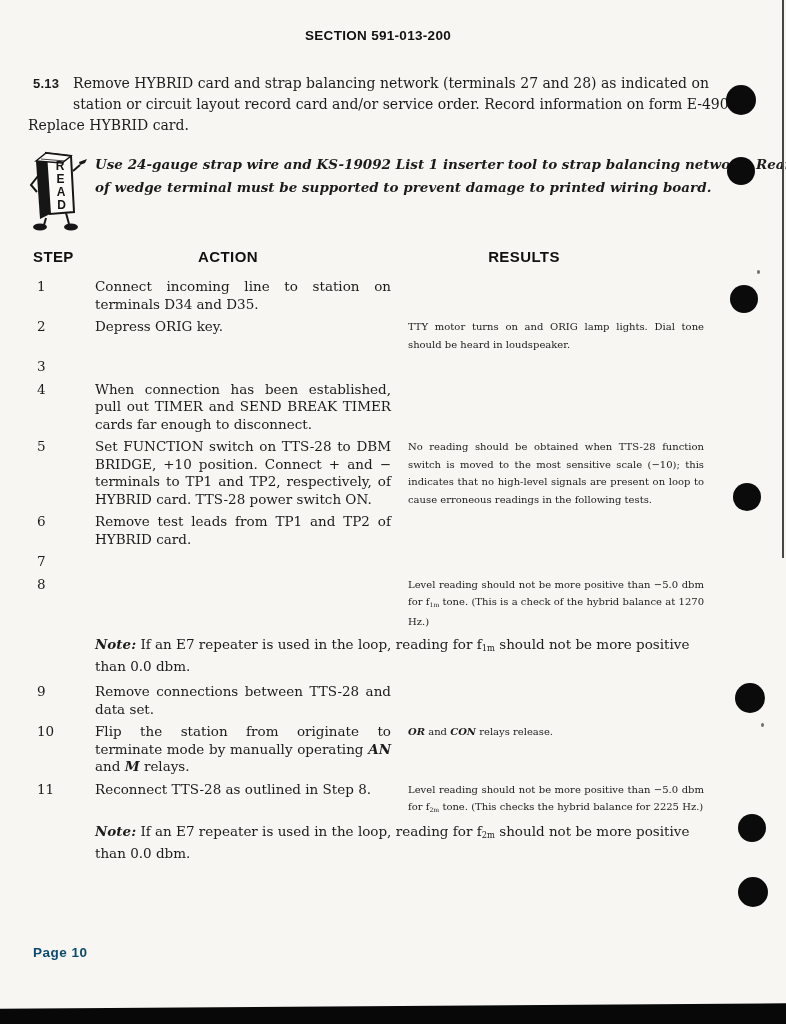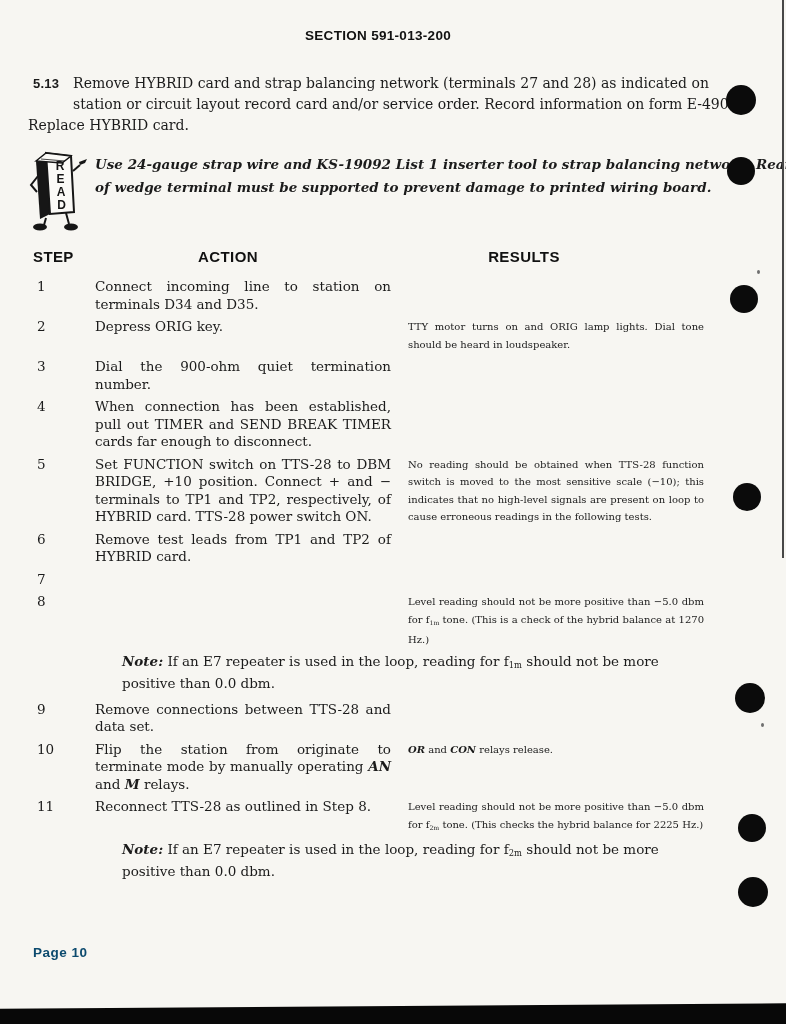--- a/index.html
+++ b/index.html
@@ -36,21 +36,21 @@
     font-size:15px;letter-spacing:.4px;color:#111;
   }
   .h-step{grid-column:1;}
   .h-action{grid-column:2;text-align:center;transform:translateX(-15px);}
   .h-results{grid-column:4;text-align:center;transform:translateX(-32px);}
   .trow{display:grid;grid-template-columns:62px 296px 17px 296px;margin-bottom:5px;}
   .trow.note{margin-top:3px;margin-bottom:8px;}
   .c-step{grid-column:1;font-size:13.5px;line-height:17.5px;padding-left:4px;}
   .c-action{grid-column:2;font-size:13.5px;line-height:17.5px;text-align:justify;}
   .c-results{grid-column:4;font-size:10px;line-height:17.5px;text-align:justify;}
-  .c-note{grid-column:2/5;font-size:13.5px;line-height:17.5px;margin-left:27px;}
+  .c-note{grid-column:2/5;font-size:13.5px;line-height:17.5px;}
   .rt-bi{font-weight:bold;font-style:italic;}
   .rt-sub{font-size:.62em;vertical-align:-0.28em;}
   
   .page-footer{
     position:absolute;left:33px;top:945px;
     font-family:"Liberation Sans", sans-serif;font-weight:bold;
     font-size:13.5px;letter-spacing:.5px;color:#0c4a6e;
   }
   
   .hole{position:absolute;background:#0b0b0b;border-radius:50%;}
@@ -118,21 +118,20 @@
     </div>
 
     <div class="trow">
       <div class="c-step">2</div>
       <div class="c-action"><span>Depress ORIG key.</span></div>
       <div class="c-results"><span>TTY motor turns on and ORIG lamp lights. Dial tone should be heard in loudspeaker.</span></div>
     </div>
 
     <div class="trow">
       <div class="c-step">3</div>
-      <div class="c-action"><span>Dial the 900-ohm quiet termination number.</span></div>
       <div class="c-results"></div>
     </div>
 
     <div class="trow">
       <div class="c-step">4</div>
       <div class="c-action"><span>When connection has been established, pull out TIMER and SEND BREAK TIMER cards far enough to disconnect.</span></div>
       <div class="c-results"></div>
     </div>
 
     <div class="trow">

